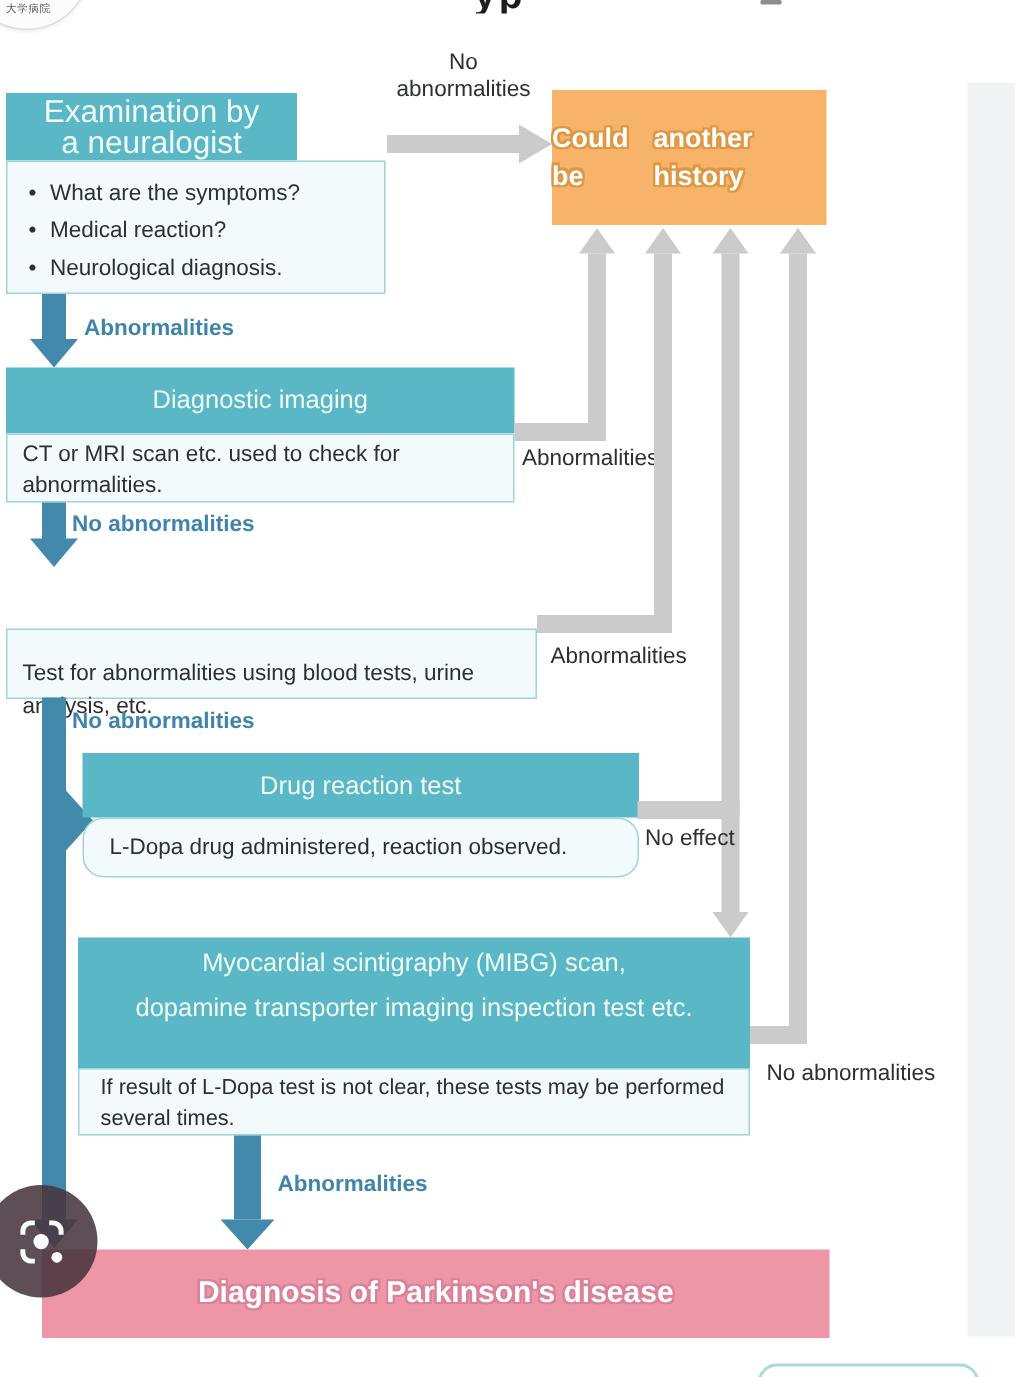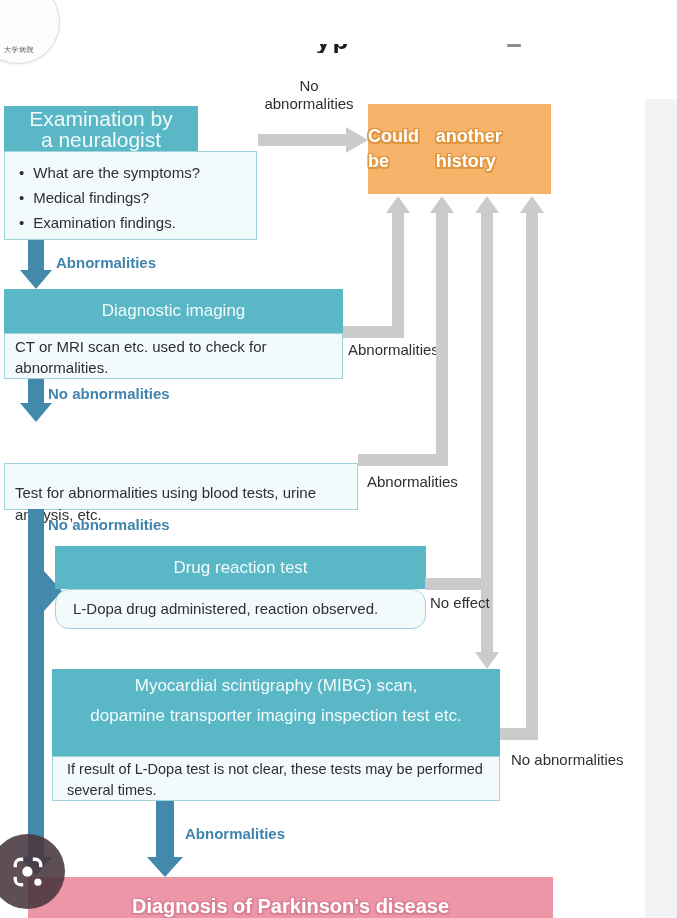--- a/index.html
+++ b/index.html
@@ -5,21 +5,21 @@
   :root{
     --teal:#59b7c6; --steel:#4389ab; --gray:#cbcbcb; --orange:#f6b369;
     --pink:#ec96a8; --label-blue:#3f84ab; --body-bg:#f3fafb; --body-border:#9fd3dc;
   }
   *{margin:0;padding:0;box-sizing:border-box;}
   html,body{background:#fff;}
   .screen{
     position:relative;width:677px;height:918px;overflow:hidden;background:#fff;
     font-family:"Liberation Sans","DejaVu Sans",sans-serif;color:#2d2f31;
   }
-  .abs{position:absolute;margin-top:44px;}
+  .abs{position:absolute;}
   
   .badge{left:-24px;top:-64px;width:84px;height:84px;border-radius:50%;
     background:#fcfcfc;border:1px solid #ddd;box-shadow:0 1px 3px rgba(0,0,0,.08);}
   .badge-label{left:27px;top:64px;font-size:7px;color:#555;letter-spacing:.5px;white-space:nowrap;position:absolute;}
   .title-frag-clip{left:316px;top:0;width:64px;height:9px;overflow:hidden;}
   .title-frag{position:relative;top:-19px;font-size:26px;font-weight:700;color:#1d1d1f;letter-spacing:2px;}
   .gray-dash{left:507px;top:0;width:14px;height:3px;background:#8d8d8d;border-radius:1px;}
   .right-strip{left:645px;top:55px;width:32px;height:836px;background:#f1f3f4;}
   
   .hdr{background:var(--teal);color:#f2fbfc;text-align:center;font-size:17px;}
@@ -81,22 +81,22 @@
   </div>
   <div class="abs gray-dash"></div>
   <div class="abs right-strip"></div>
 
   <div class="abs hdr hdr-exam">
     <div>Examination by</div>
     <div>a neuralogist</div>
   </div>
   <div class="abs bdy bdy-exam">
     <div class="bullet-line"><span>•</span><span>What are the symptoms?</span></div>
-    <div class="bullet-line"><span>•</span><span>Medical findings?</span></div>
-    <div class="bullet-line"><span>•</span><span>Examination findings.</span></div>
+    <div class="bullet-line"><span>•</span><span>Medical reaction?</span></div>
+    <div class="bullet-line"><span>•</span><span>Neurological diagnosis.</span></div>
   </div>
 
   <div class="abs lbl-top">
     <span>No</span>
     <span>abnormalities</span>
   </div>
   <div class="abs shaft-gray" style="left:258px;top:90px;width:88px;height:12px;"></div>
   <div class="abs tri tri-right-gray" style="left:346px;top:83px;"></div>
 
   <div class="abs orange-box">

